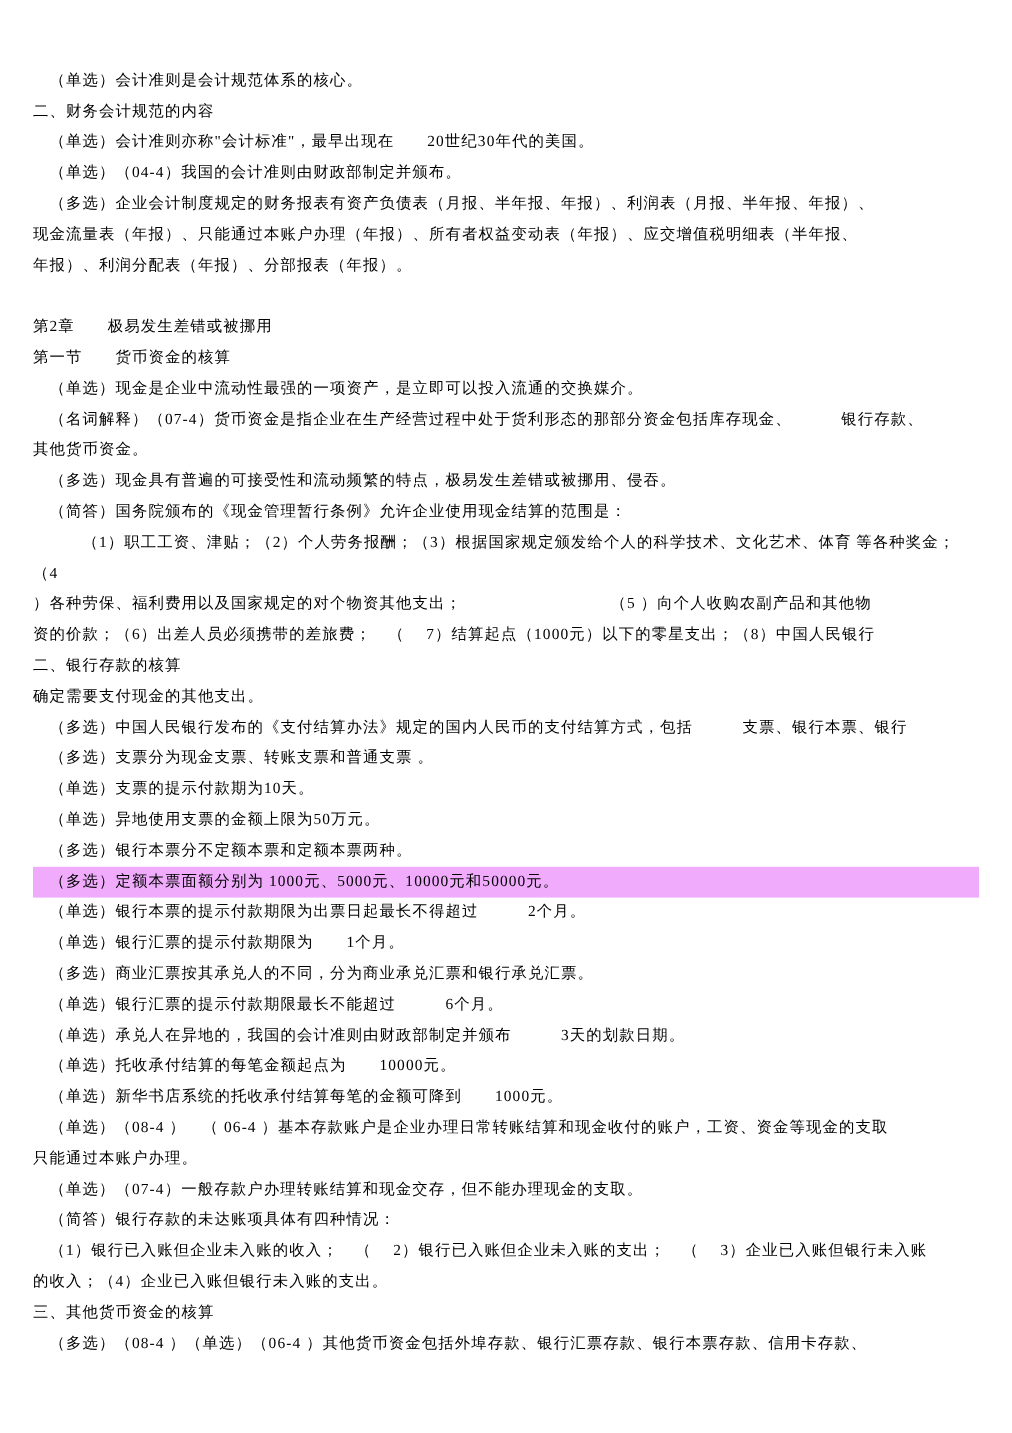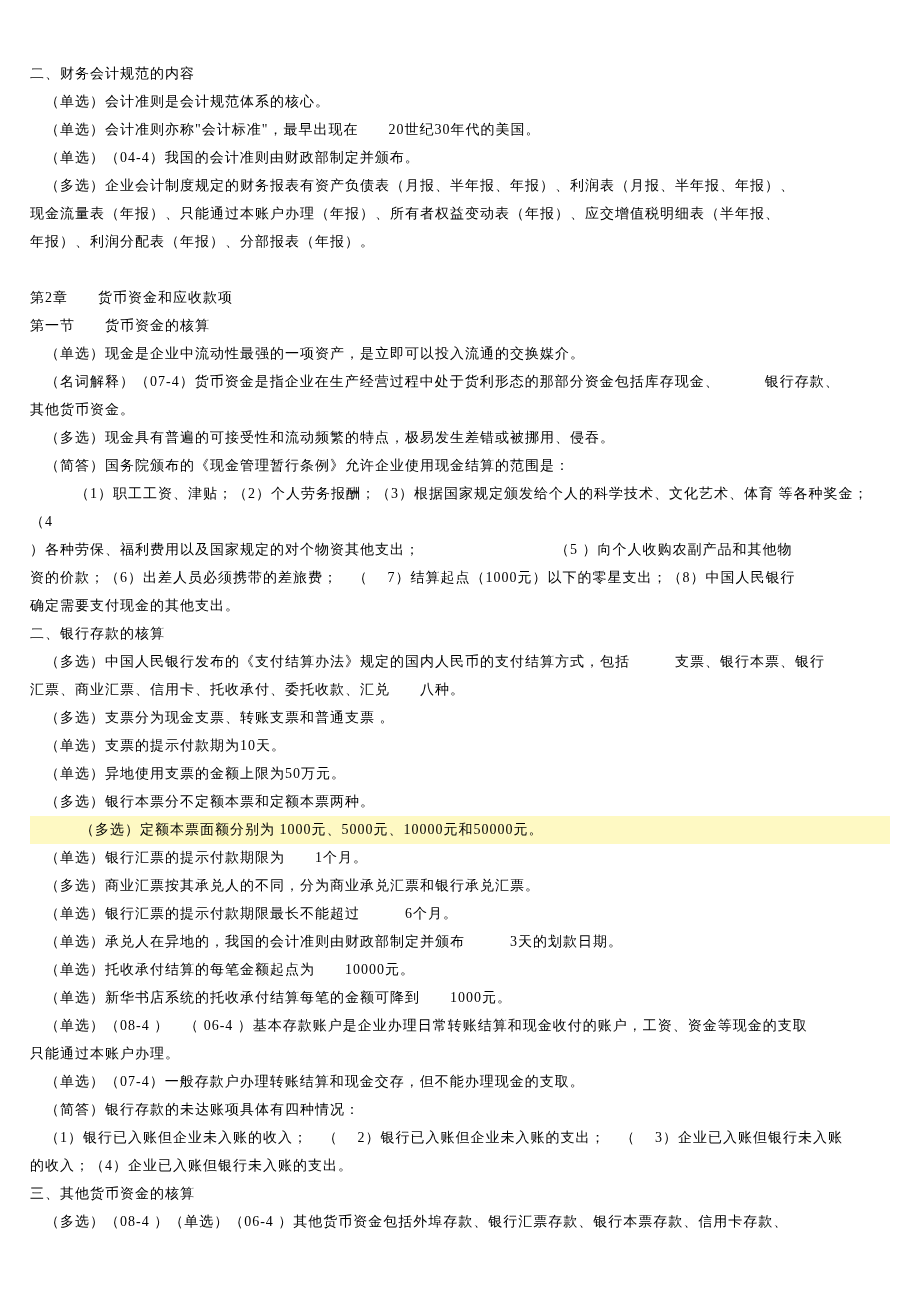--- a/index.html
+++ b/index.html
@@ -10,55 +10,54 @@
     background: #fff;
     margin: 0;
     padding: 60px 30px 30px 30px;
     width: 860px;
   }
   .para {
     margin: 0;
     letter-spacing: 1px;
   }
   .highlight {
-    background-color: #fef9c3;
-    padding-left: 35px;
+    background-color: #f0abfc;
   }
 </style>
 </head>
 <body>
 
 <div id="content">
+    <p class="para">　（单选）会计准则是会计规范体系的核心。</p>
     <p class="para">二、财务会计规范的内容</p>
-    <p class="para">　（单选）会计准则是会计规范体系的核心。</p>
     <p class="para">　（单选）会计准则亦称"会计标准"，最早出现在　　20世纪30年代的美国。</p>
     <p class="para">　（单选）（04-4）我国的会计准则由财政部制定并颁布。</p>
     <p class="para">　（多选）企业会计制度规定的财务报表有资产负债表（月报、半年报、年报）、利润表（月报、半年报、年报）、</p>
     <p class="para">现金流量表（年报）、只能通过本账户办理（年报）、所有者权益变动表（年报）、应交增值税明细表（半年报、</p>
     <p class="para">年报）、利润分配表（年报）、分部报表（年报）。</p>
     <p class="para">&nbsp;</p>
-    <p class="para">第2章　　货币资金和应收款项</p>
+    <p class="para">第2章　　极易发生差错或被挪用</p>
     <p class="para">第一节　　货币资金的核算</p>
     <p class="para">　（单选）现金是企业中流动性最强的一项资产，是立即可以投入流通的交换媒介。</p>
     <p class="para">　（名词解释）（07-4）货币资金是指企业在生产经营过程中处于货利形态的那部分资金包括库存现金、　　　银行存款、</p>
     <p class="para">其他货币资金。</p>
     <p class="para">　（多选）现金具有普遍的可接受性和流动频繁的特点，极易发生差错或被挪用、侵吞。</p>
     <p class="para">　（简答）国务院颁布的《现金管理暂行条例》允许企业使用现金结算的范围是：</p>
     <p class="para">　　　（1）职工工资、津贴；（2）个人劳务报酬；（3）根据国家规定颁发给个人的科学技术、文化艺术、体育 等各种奖金；（4</p>
     <p class="para">）各种劳保、福利费用以及国家规定的对个物资其他支出；　　　　　　　　　（5 ）向个人收购农副产品和其他物</p>
     <p class="para">资的价款；（6）出差人员必须携带的差旅费；　（　 7）结算起点（1000元）以下的零星支出；（8）中国人民银行</p>
+    <p class="para">二、银行存款的核算</p>
     <p class="para">确定需要支付现金的其他支出。</p>
-    <p class="para">二、银行存款的核算</p>
     <p class="para">　（多选）中国人民银行发布的《支付结算办法》规定的国内人民币的支付结算方式，包括　　　支票、银行本票、银行</p>
-    <p class="para">汇票、商业汇票、信用卡、托收承付、委托收款、汇兑　　八种。</p>
     <p class="para">　（多选）支票分为现金支票、转账支票和普通支票 。</p>
     <p class="para">　（单选）支票的提示付款期为10天。</p>
     <p class="para">　（单选）异地使用支票的金额上限为50万元。</p>
     <p class="para">　（多选）银行本票分不定额本票和定额本票两种。</p>
     <p class="para highlight">　（多选）定额本票面额分别为 1000元、5000元、10000元和50000元。</p>
+    <p class="para">　（单选）银行本票的提示付款期限为出票日起最长不得超过　　　2个月。</p>
     <p class="para">　（单选）银行汇票的提示付款期限为　　1个月。</p>
     <p class="para">　（多选）商业汇票按其承兑人的不同，分为商业承兑汇票和银行承兑汇票。</p>
     <p class="para">　（单选）银行汇票的提示付款期限最长不能超过　　　6个月。</p>
     <p class="para">　（单选）承兑人在异地的，我国的会计准则由财政部制定并颁布　　　3天的划款日期。</p>
     <p class="para">　（单选）托收承付结算的每笔金额起点为　　10000元。</p>
     <p class="para">　（单选）新华书店系统的托收承付结算每笔的金额可降到　　1000元。</p>
     <p class="para">　（单选）（08-4 ）　（ 06-4 ）基本存款账户是企业办理日常转账结算和现金收付的账户，工资、资金等现金的支取</p>
     <p class="para">只能通过本账户办理。</p>
     <p class="para">　（单选）（07-4）一般存款户办理转账结算和现金交存，但不能办理现金的支取。</p>
     <p class="para">　（简答）银行存款的未达账项具体有四种情况：</p>

